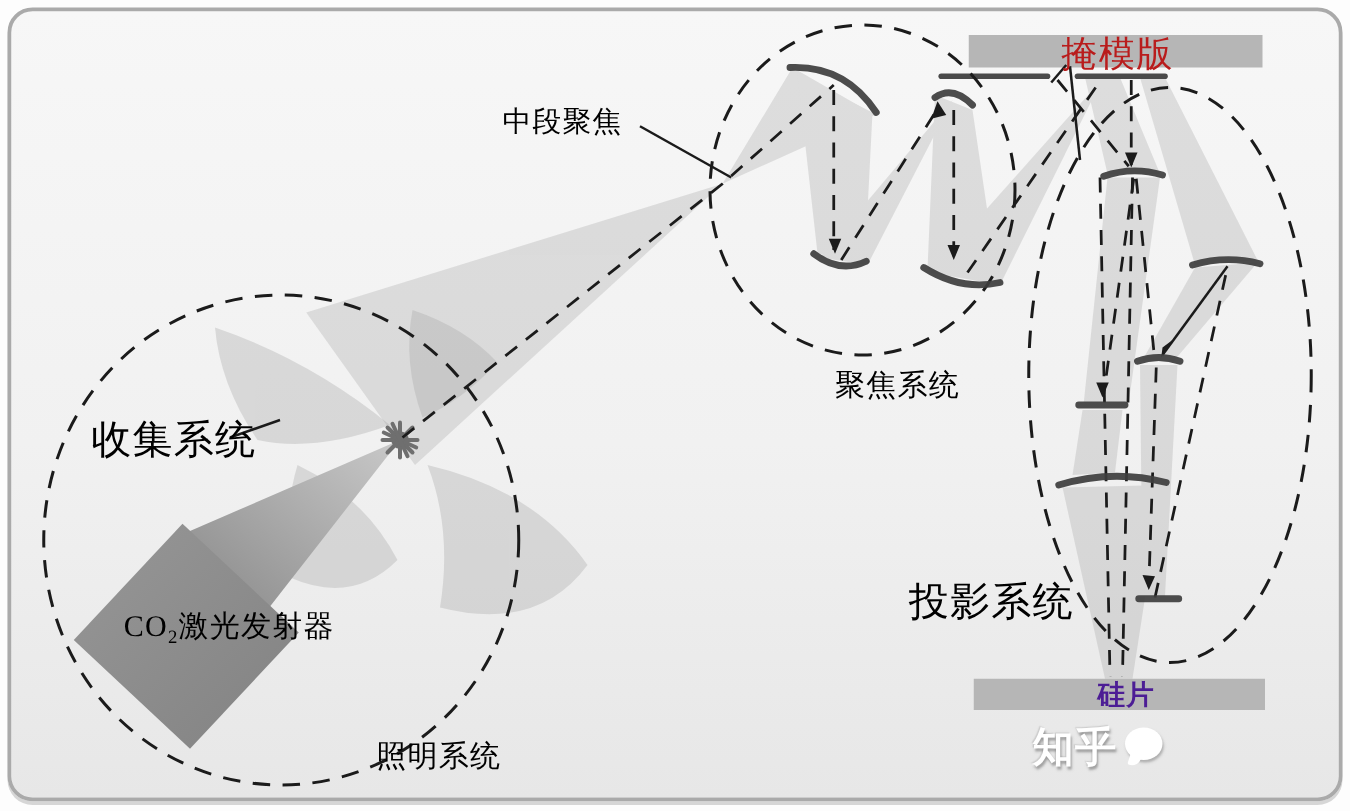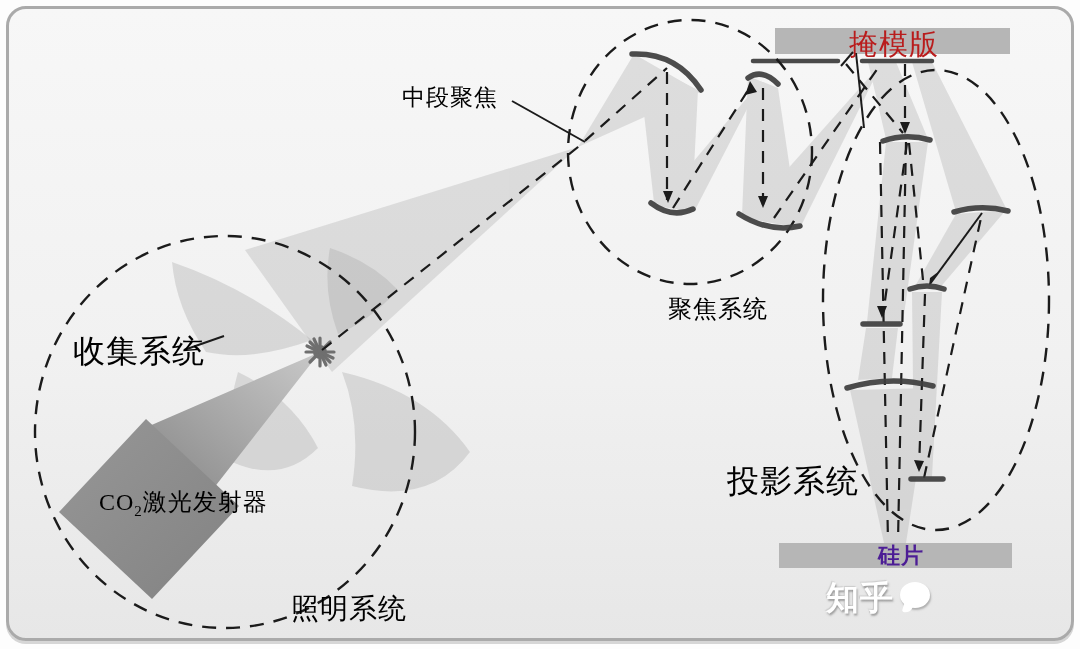--- a/index.html
+++ b/index.html
@@ -24,21 +24,21 @@
     white-space:nowrap;
     line-height:1.05;
     letter-spacing:1px;
   }
   .lbl-mid{left:402px;top:86px;font-size:23px;}
   .lbl-mask{left:849px;top:29px;font-size:29px;font-weight:normal;color:#b91c1c;}
   .lbl-focus{left:637px;top:297px;font-size:24px;margin-left:31px;}
   .lbl-collect{left:73px;top:335px;font-size:32px;}
   .lbl-laser{left:56px;top:490px;font-size:24px;margin-left:43px;}
   .lbl-laser sub{font-size:15px;}
-  .lbl-illum{left:291px;top:594px;font-size:28px;}
+  .lbl-illum{left:301px;top:594px;font-size:24px;}
   .lbl-proj{left:727px;top:447px;font-size:32px;margin-top:18px;}
   .lbl-wafer{left:878px;top:544px;font-size:22px;font-weight:bold;color:#4c1d95;}
   #watermark{
     position:absolute;left:826px;top:576px;
     font-size:33px;font-weight:bold;
     color:#ffffff;
     text-shadow:1px 2px 2px rgba(120,120,120,.65), -1px -1px 1px rgba(160,160,160,.4);
     display:flex;align-items:center;gap:2px;
     letter-spacing:1px;
   }

